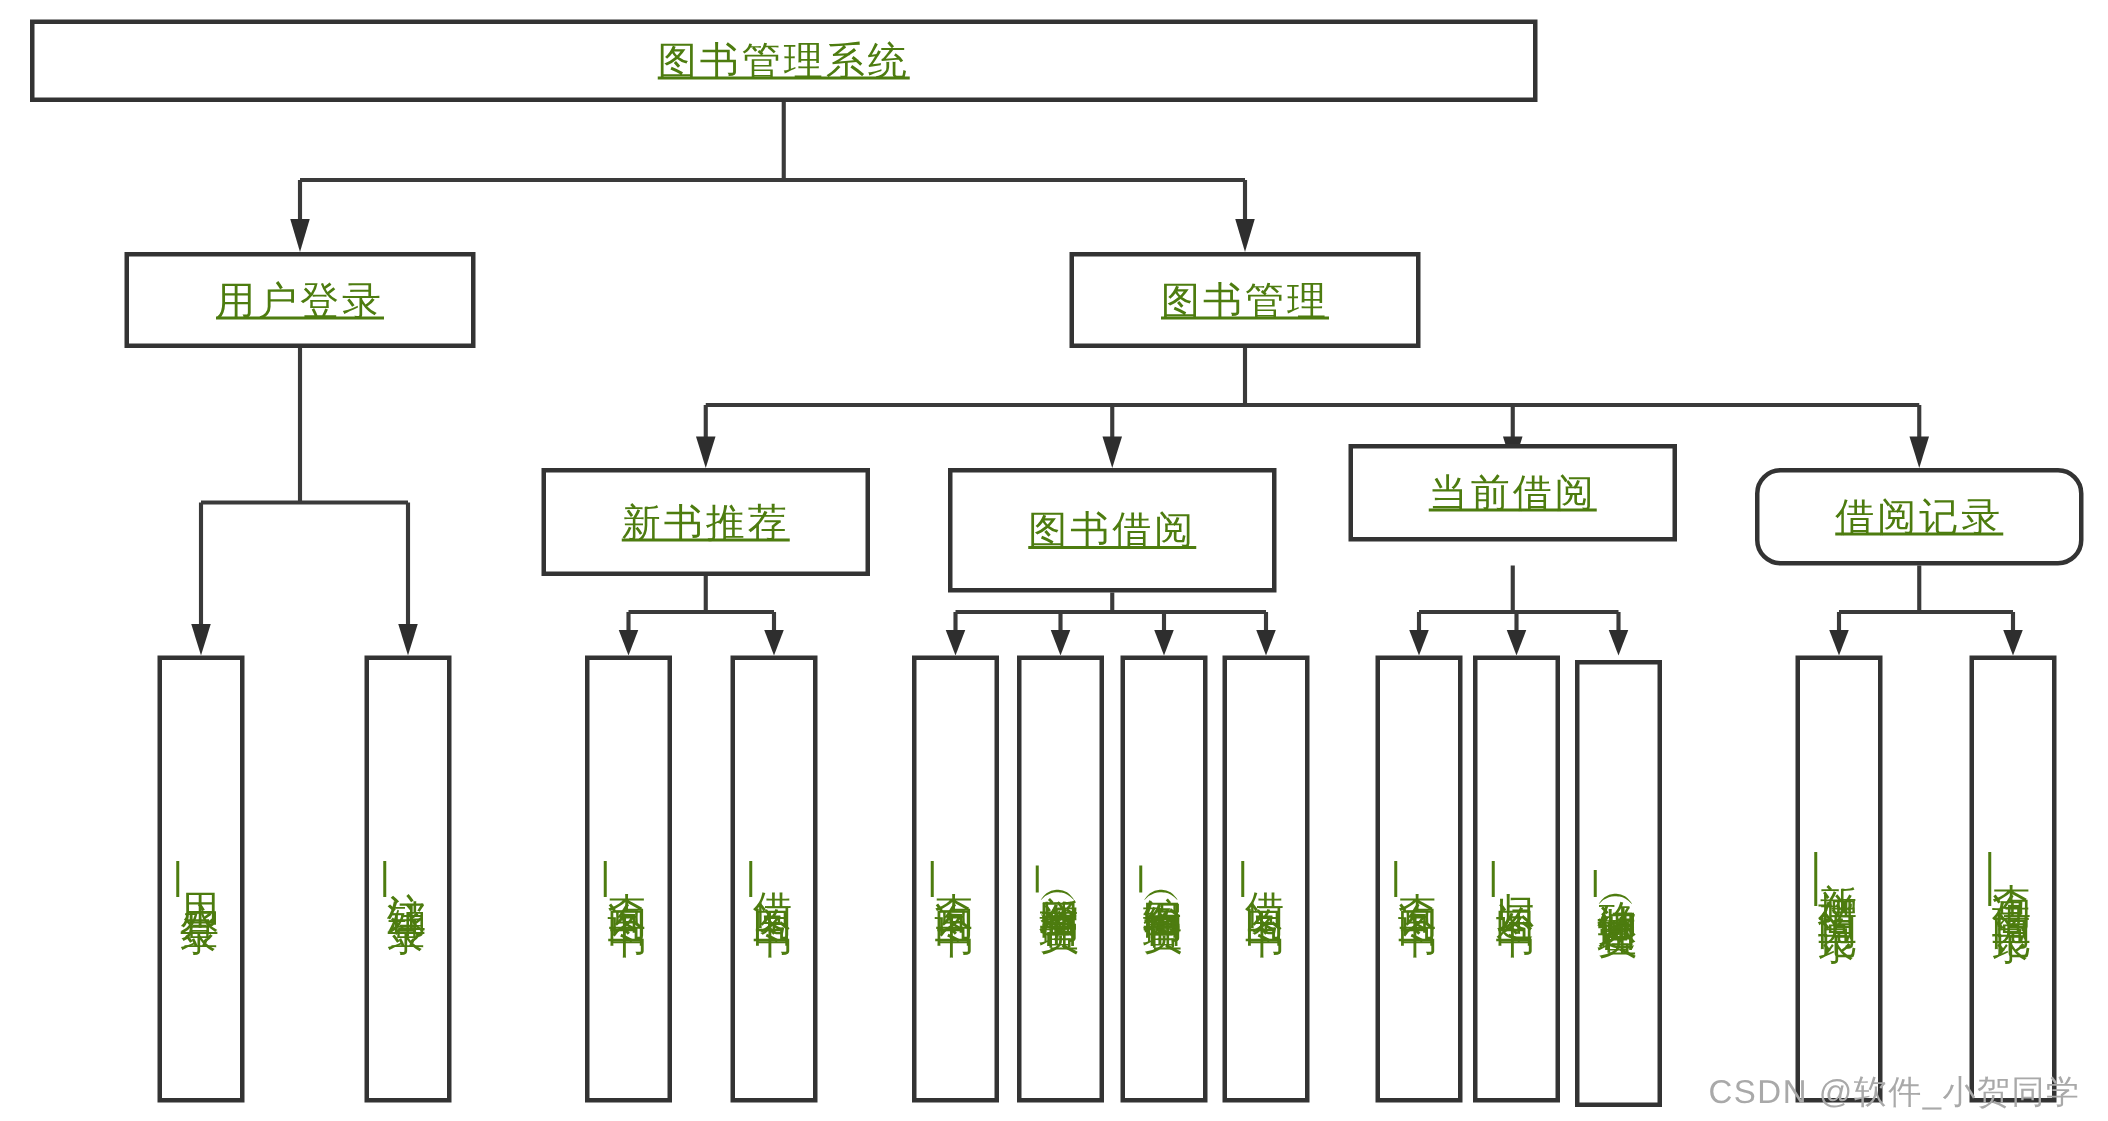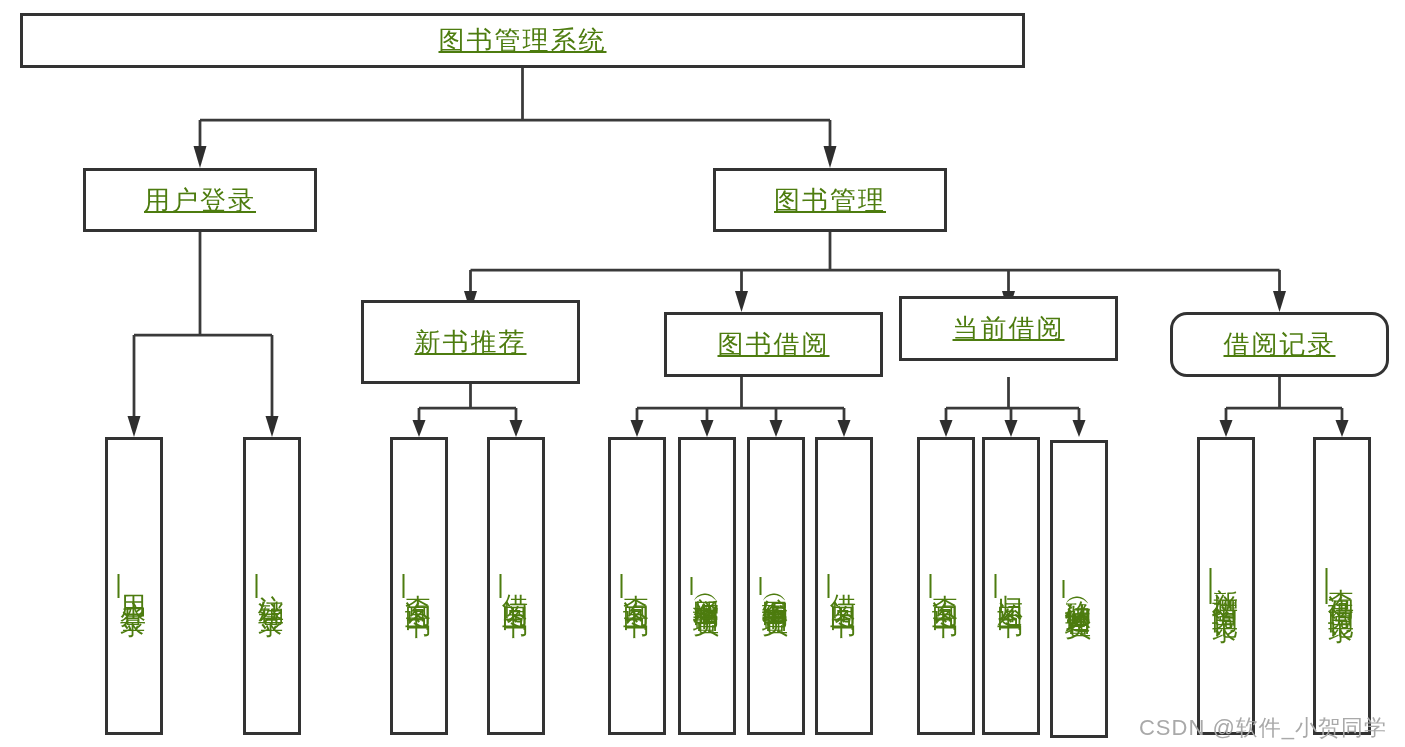--- a/index.html
+++ b/index.html
@@ -98,24 +98,24 @@
     <span class="label">图书管理系统</span>
   </div>
 
   <div class="box h" style="left:83px;top:168px;width:234px;height:64px;">
     <span class="label">用户登录</span>
   </div>
   <div class="box h" style="left:713px;top:168px;width:234px;height:64px;">
     <span class="label">图书管理</span>
   </div>
 
-  <div class="box h" style="left:361px;top:300px;width:219px;height:84px;">
+  <div class="box h" style="left:361px;top:312px;width:219px;height:72px;">
     <span class="label">新书推荐</span>
   </div>
-  <div class="box h" style="left:632px;top:312px;width:219px;height:65px;margin-left:32px;">
+  <div class="box h" style="left:632px;top:312px;width:219px;height:83px;">
     <span class="label">图书借阅</span>
   </div>
   <div class="box h" style="left:899px;top:296px;width:219px;height:65px;">
     <span class="label">当前借阅</span>
   </div>
   <div class="box h" style="left:1170px;top:312px;width:219px;height:65px;border-radius:17px;">
     <span class="label">借阅记录</span>
   </div>
 
   <div class="box v" style="left:105px;top:437px;width:58px;height:298px;">

